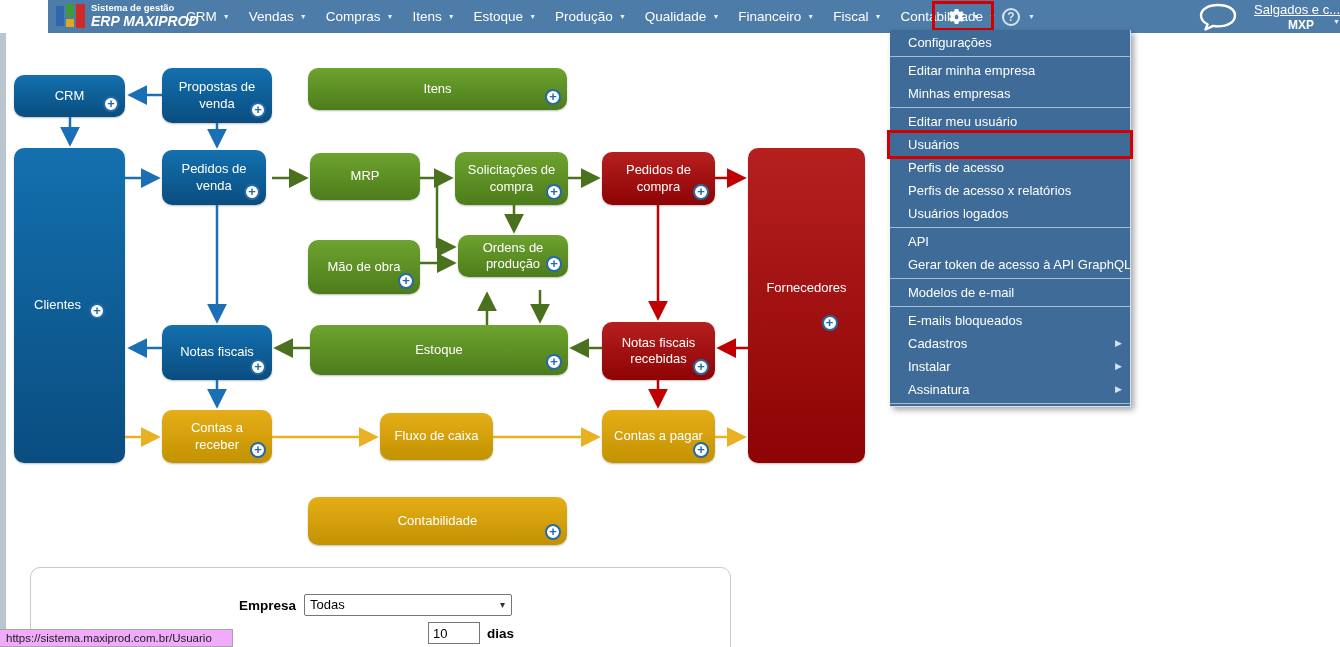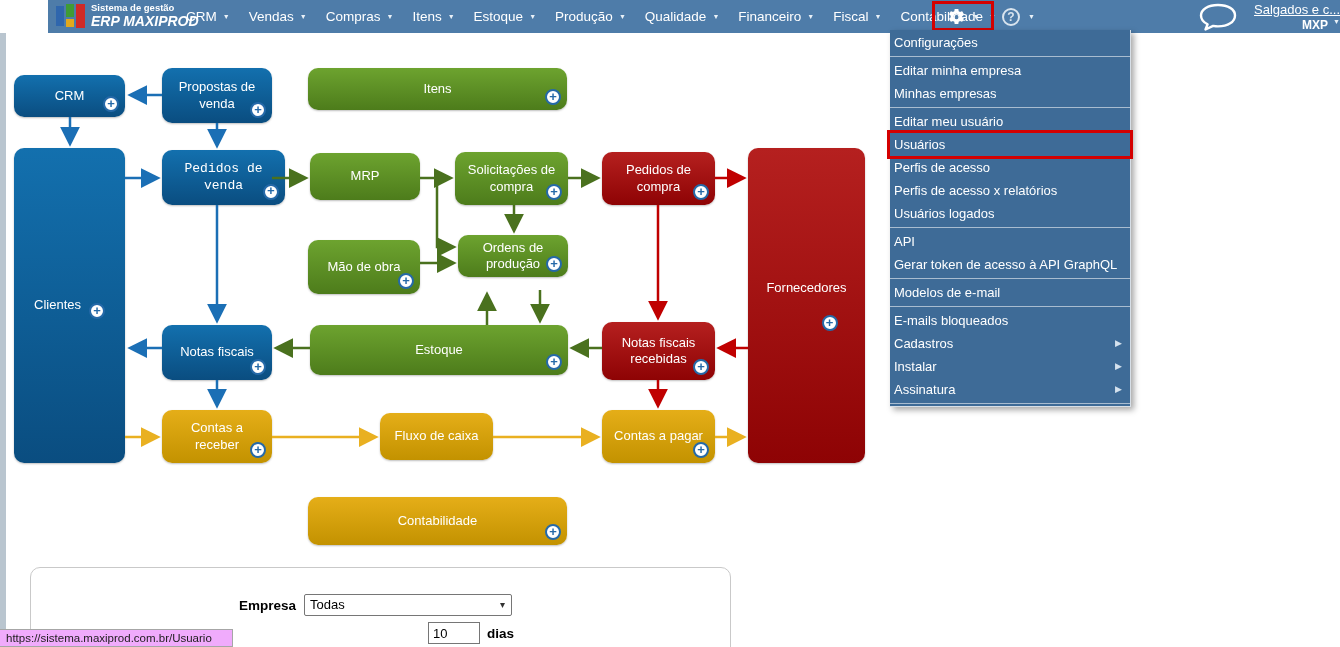--- a/index.html
+++ b/index.html
@@ -28,32 +28,32 @@
                 justify-content:center; gap:7px; z-index:11; }
   .help-group { position:absolute; left:954px; top:0; height:33px; display:flex;
                 align-items:center; gap:8px; }
   .help-circle { width:18px; height:18px; border:2px solid #d9e4ee; border-radius:50%;
                  color:#d9e4ee; font-size:12px; font-weight:bold; display:flex;
                  align-items:center; justify-content:center; }
   .chat-icon { position:absolute; left:1148px; top:2px; }
   .user-block { position:absolute; right:48px; top:2px; width:130px; text-align:right; color:#fff; }
   .user-block .account { font-size:13px; text-decoration:underline; cursor:pointer; }
   .user-block .company { font-size:12px; font-weight:bold; display:flex;
-                         justify-content:flex-end; gap:5px; margin-top:1px; }
+                         justify-content:flex-end; gap:19px; margin-top:1px; }
   .power-icon { position:absolute; right:10px; top:4px; cursor:pointer; }
 
   
   .left-strip { position:absolute; left:0; top:33px; width:6px; height:614px;
                 background:#b9c5cf; z-index:1; }
 
   
   .menu { position:absolute; left:890px; top:30px; width:241px; background:#3e6b97;
           z-index:10; padding-top:1px; box-shadow:3px 3px 6px rgba(0,0,0,.35);
           border-right:1px solid #d7dfe7; border-bottom:1px solid #d7dfe7; }
-  .menu-item { position:relative; height:23px; line-height:23px; padding-left:4px;
+  .menu-item { position:relative; height:23px; line-height:23px; padding-left:18px;
                color:#fff; font-size:13px; cursor:pointer; white-space:nowrap; }
   .menu-item.highlight { outline:3px solid #d40000; outline-offset:0px; z-index:12; }
   .menu-sep { border-top:1px solid rgba(255,255,255,.55); margin:2px 0; height:0; }
   .submenu-arrow { position:absolute; right:8px; top:0; font-size:9px; color:#d5e2ee; }
 
   
   .node { position:absolute; border-radius:10px; color:#fff; font-size:13px;
           display:flex; align-items:center; justify-content:center; text-align:center;
           line-height:1.25; cursor:pointer; z-index:2;
           box-shadow:0 1px 2px rgba(0,0,0,.25); padding:0 10px; }
@@ -66,21 +66,21 @@
           color:#2569a8; font-size:13px; font-weight:bold; line-height:12px;
           text-align:center; cursor:pointer; }
   .plus.inline { position:static; margin-left:8px; margin-top:10px; flex:0 0 auto; }
   .tall { flex-direction:row; }
   .tall-col { flex-direction:column;gap:13px; }
   .tall-col .plus.inline { margin:6px 0 0 46px; }
 
   .n-crm            { left:14px;  top:75px;  width:111px; height:42px; }
   .n-propostas      { left:162px; top:68px;  width:110px; height:55px; }
   .n-itens          { left:308px; top:68px;  width:259px; height:42px; }
-  .n-pedidos-venda  { left:162px; top:150px; width:123px; height:55px;font-family:Liberation Mono, monospace; }
+  .n-pedidos-venda  { left:162px; top:150px; width:104px; height:55px; }
   .n-mrp            { left:310px; top:153px; width:110px; height:47px; }
   .n-solicitacoes   { left:455px; top:152px; width:113px; height:53px; }
   .n-pedidos-compra { left:602px; top:152px; width:113px; height:53px; }
   .n-clientes       { left:14px;  top:148px; width:111px; height:315px; }
   .n-mao-obra       { left:308px; top:240px; width:112px; height:54px; }
   .n-ordens         { left:458px; top:235px; width:110px; height:42px; }
   .n-fornecedores   { left:748px; top:148px; width:117px; height:315px; }
   .n-notas-fiscais  { left:162px; top:325px; width:110px; height:55px; }
   .n-estoque        { left:310px; top:325px; width:258px; height:50px; }
   .n-nf-recebidas   { left:602px; top:322px; width:113px; height:58px; }

